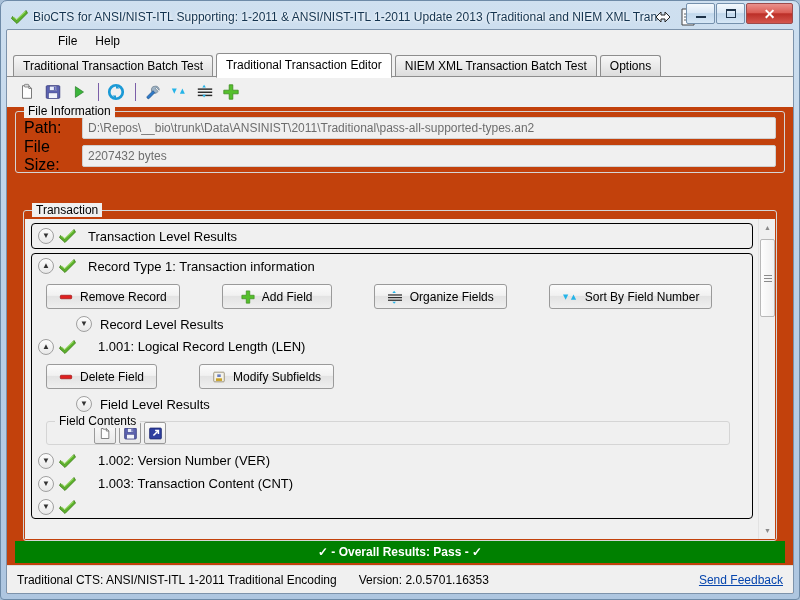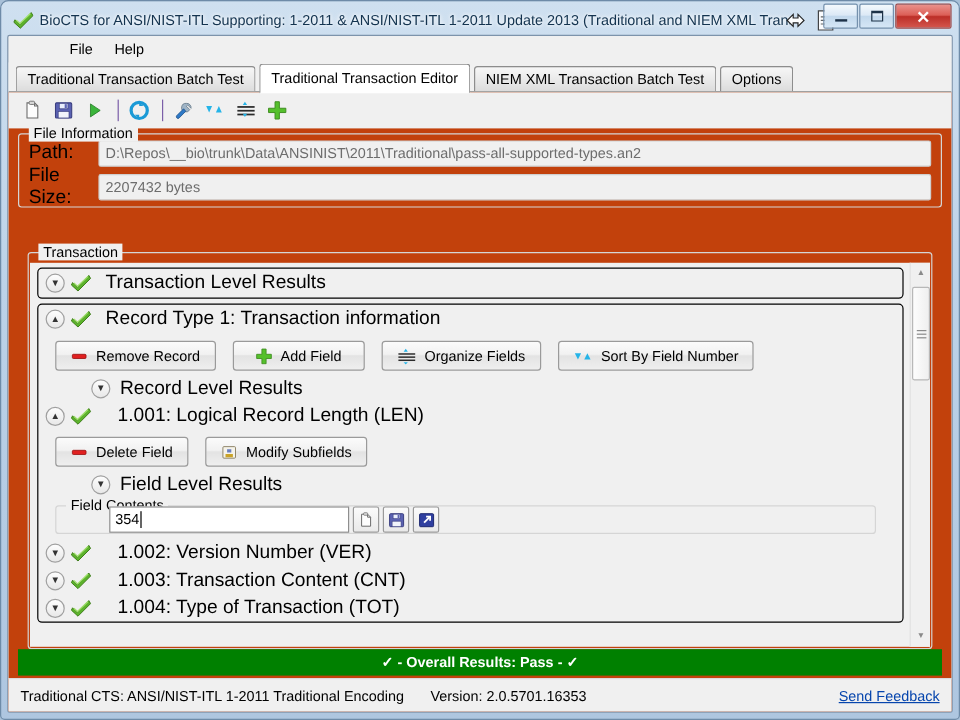--- a/index.html
+++ b/index.html
@@ -186,22 +186,22 @@
     width: 16px; height: 16px;
     border: 1px solid #a0a0a0;
     border-radius: 50%;
     background: linear-gradient(to bottom,#fdfdfd,#e8e8e8);
     display: flex; align-items: center; justify-content: center;
     flex: none;
     font-size: 8px; color: #333;
     line-height: 1;
   }
   .tick { width: 17px; height: 16px; margin-left: 5px; flex: none; }
-  .rowlabel { margin-left: 12px; color: #000; font-size: 16px; }
-  .btnrow { display: flex; align-items: center; padding: 6px 0 4px 14px; }
+  .rowlabel { margin-left: 12px; color: #000; font-size: 13px; }
+  .btnrow { display: flex; align-items: center; padding: 6px 0 4px 14px; gap: 28px; }
   .wbtn {
     height: 25px;
     min-width: 110px;
     margin-right: 14px;
     border: 1px solid #9a9a9a;
     border-radius: 3px;
     background: linear-gradient(to bottom,#fbfbfb 0%,#f1f1f1 45%,#e3e3e3 50%,#efefef 100%);
     display: flex; align-items: center; justify-content: center;
     font-size: 12px; color: #000;
     padding: 0 12px;
@@ -515,24 +515,20 @@
             </div>
 
             <div class="subrow" style="padding-left:44px;">
               <div class="chev">▼</div>
               <div class="rowlabel" style="margin-left:8px;">Field Level Results</div>
             </div>
 
             <div id="fieldcontents">
               <div class="grouplabel">Field Contents</div>
               <div id="fc-row">
-                <div id="fc-input">
-                  <span placeholder="">354</span>
-                    <span class="caret"></span>
-                </div>
                 <div class="fcbtn">
                   <svg viewBox="0 0 18 18" width="15" height="15">
                     <path d="M4 3 h6 l3 3 v9 h-9 z" fill="#fdfdfd" stroke="#6b6b6b" stroke-width="1"></path>
                     <path d="M10 3 v3 h3" fill="none" stroke="#6b6b6b" stroke-width="1"></path>
                     <rect x="6" y="1.5" width="4" height="2.6" rx="0.8" fill="#d8d8d8" stroke="#6b6b6b" stroke-width="0.7"></rect>
                   </svg>
                 </div>
                 <div class="fcbtn">
                   <svg viewBox="0 0 18 18" width="15" height="15">
                     <rect x="2" y="2.5" width="14" height="13" rx="1" fill="#5b62b2" stroke="#3b3f80" stroke-width="1"></rect>
@@ -566,21 +562,20 @@
                 <path d="M2.5 7.8 L5.6 10.6 L14.4 2.3" fill="none" stroke="#9fe06a" stroke-width="1.1"></path>
               </svg>
               <div class="rowlabel" style="margin-left:22px;">1.003: Transaction Content (CNT)</div>
             </div>
             <div class="fieldrow">
               <div class="chev">▼</div>
               <svg class="tick" viewBox="0 0 17 16">
                 <path d="M1.5 7.5 L5.5 11.5 L15 1.5 L16.5 4 L6 14.5 L0.5 9.5 Z" fill="#5cb32b" stroke="#3c7a18" stroke-width="0.8"></path>
                 <path d="M2.5 7.8 L5.6 10.6 L14.4 2.3" fill="none" stroke="#9fe06a" stroke-width="1.1"></path>
               </svg>
-              <div class="rowlabel" style="margin-left:22px;">1.004: Type of Transaction (TOT)</div>
             </div>
 
           </div>
         </div>
 
         <div id="vscroll">
           <div class="sb-arrow">▲</div>
           <div id="sb-thumb">
             <div class="grip">
                 <div></div>

